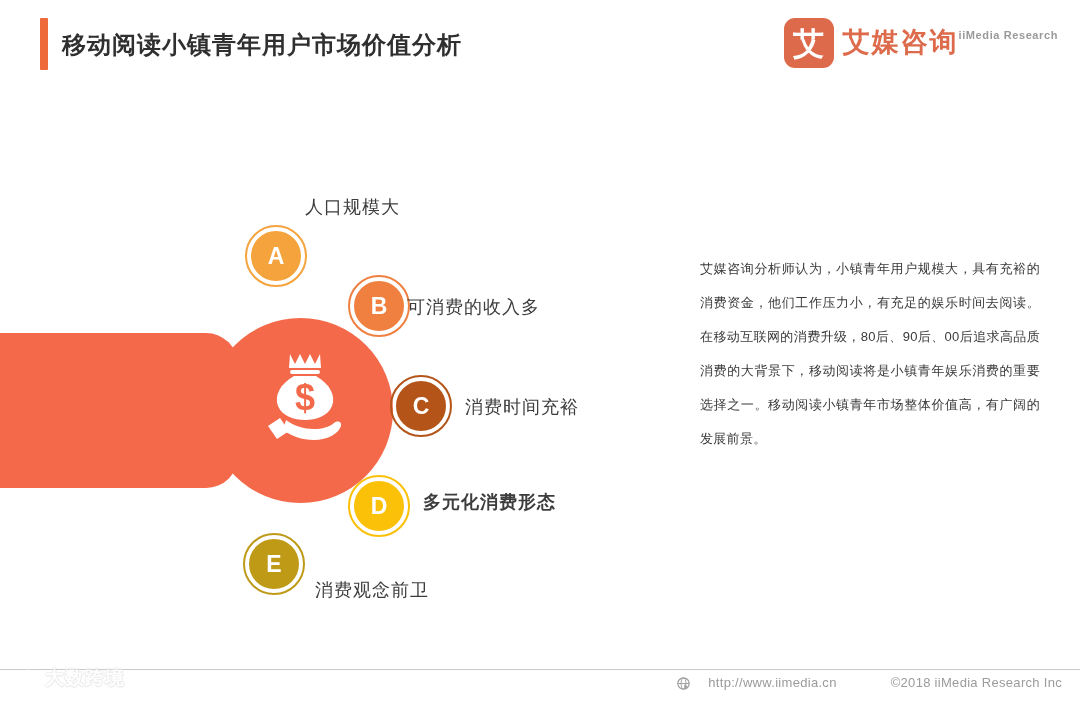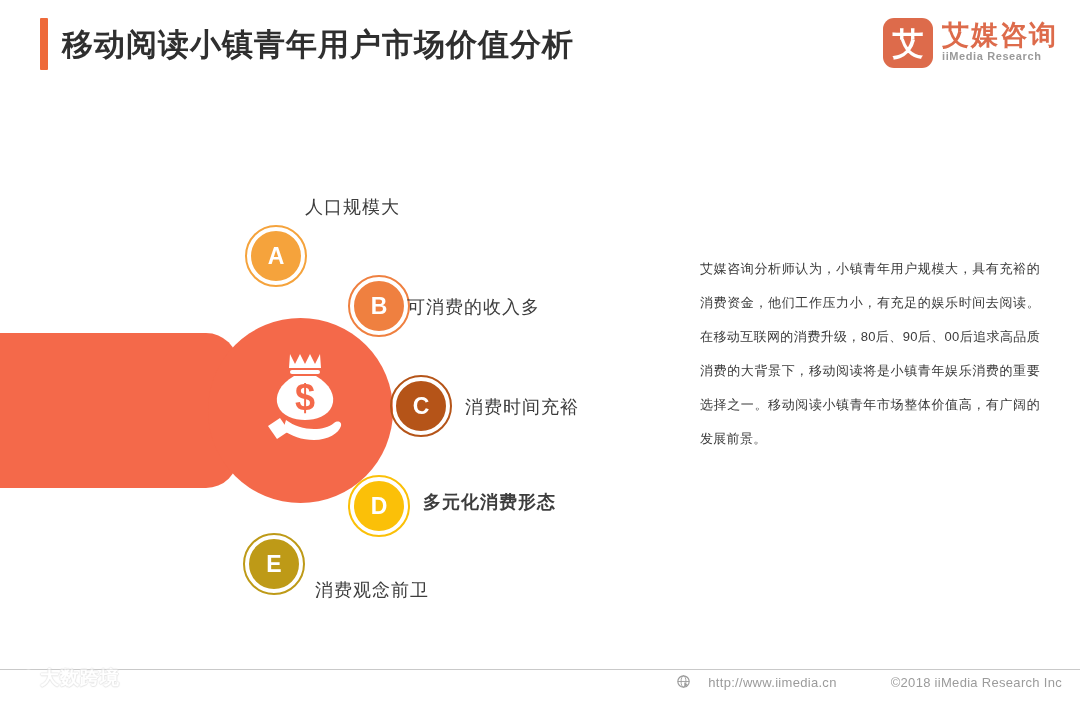--- a/index.html
+++ b/index.html
@@ -28,21 +28,21 @@
     background: #EE6A3A;
     border-radius: 1px;
   }
   #page-title {
     position: absolute;
     left: 62px;
     top: 18px;
     width: 780px;
     height: 54px;
     line-height: 54px;
-    font-size: 31px;
+    font-size: 24px;
     font-weight: bold;
     color: #2f2f2f;
     letter-spacing: 1px;
     white-space: nowrap;
   }
 
   
   #brand-logo {
     position: absolute;
     right: 22px;
@@ -65,21 +65,21 @@
     display: flex;
     align-items: center;
     justify-content: center;
     color: #ffffff;
     font-size: 31px;
     font-weight: bold;
     line-height: 1;
   }
   #brand-logo-text {
     display: flex;
-    flex-direction: column;
+    flex-direction: row;
     justify-content: center;
   }
   #brand-logo-cn {
     font-size: 27px;
     font-weight: bold;
     color: #DD6B4B;
     letter-spacing: 2px;
     line-height: 1.02;
   }
   #brand-logo-en {
@@ -180,21 +180,21 @@
     right: 0;
     top: 669px;
     height: 1px;
     background: #c9c9c9;
   }
   #footer-bar {
     position: absolute;
     right: 18px;
     top: 675px;
     display: flex;
-    align-items: flex-start;
+    align-items: flex-end;
     gap: 18px;
     font-size: 13px;
     color: #9b9b9b;
     letter-spacing: 0.3px;
     white-space: nowrap;
   }
   #footer-bar .sep {
     display: inline-block;
     width: 18px;
   }
@@ -204,20 +204,21 @@
     flex: 0 0 auto;
   }
 
   
   #watermark {
     position: absolute;
     left: 14px;
     top: 668px;
     display: flex;
     align-items: center;
+    gap: 5px;
     opacity: 0.55;
   }
   #watermark-mark {
     width: 26px;
     height: 20px;
     flex: 0 0 auto;
   }
   #watermark-text {
     font-size: 19px;
     font-weight: bold;

